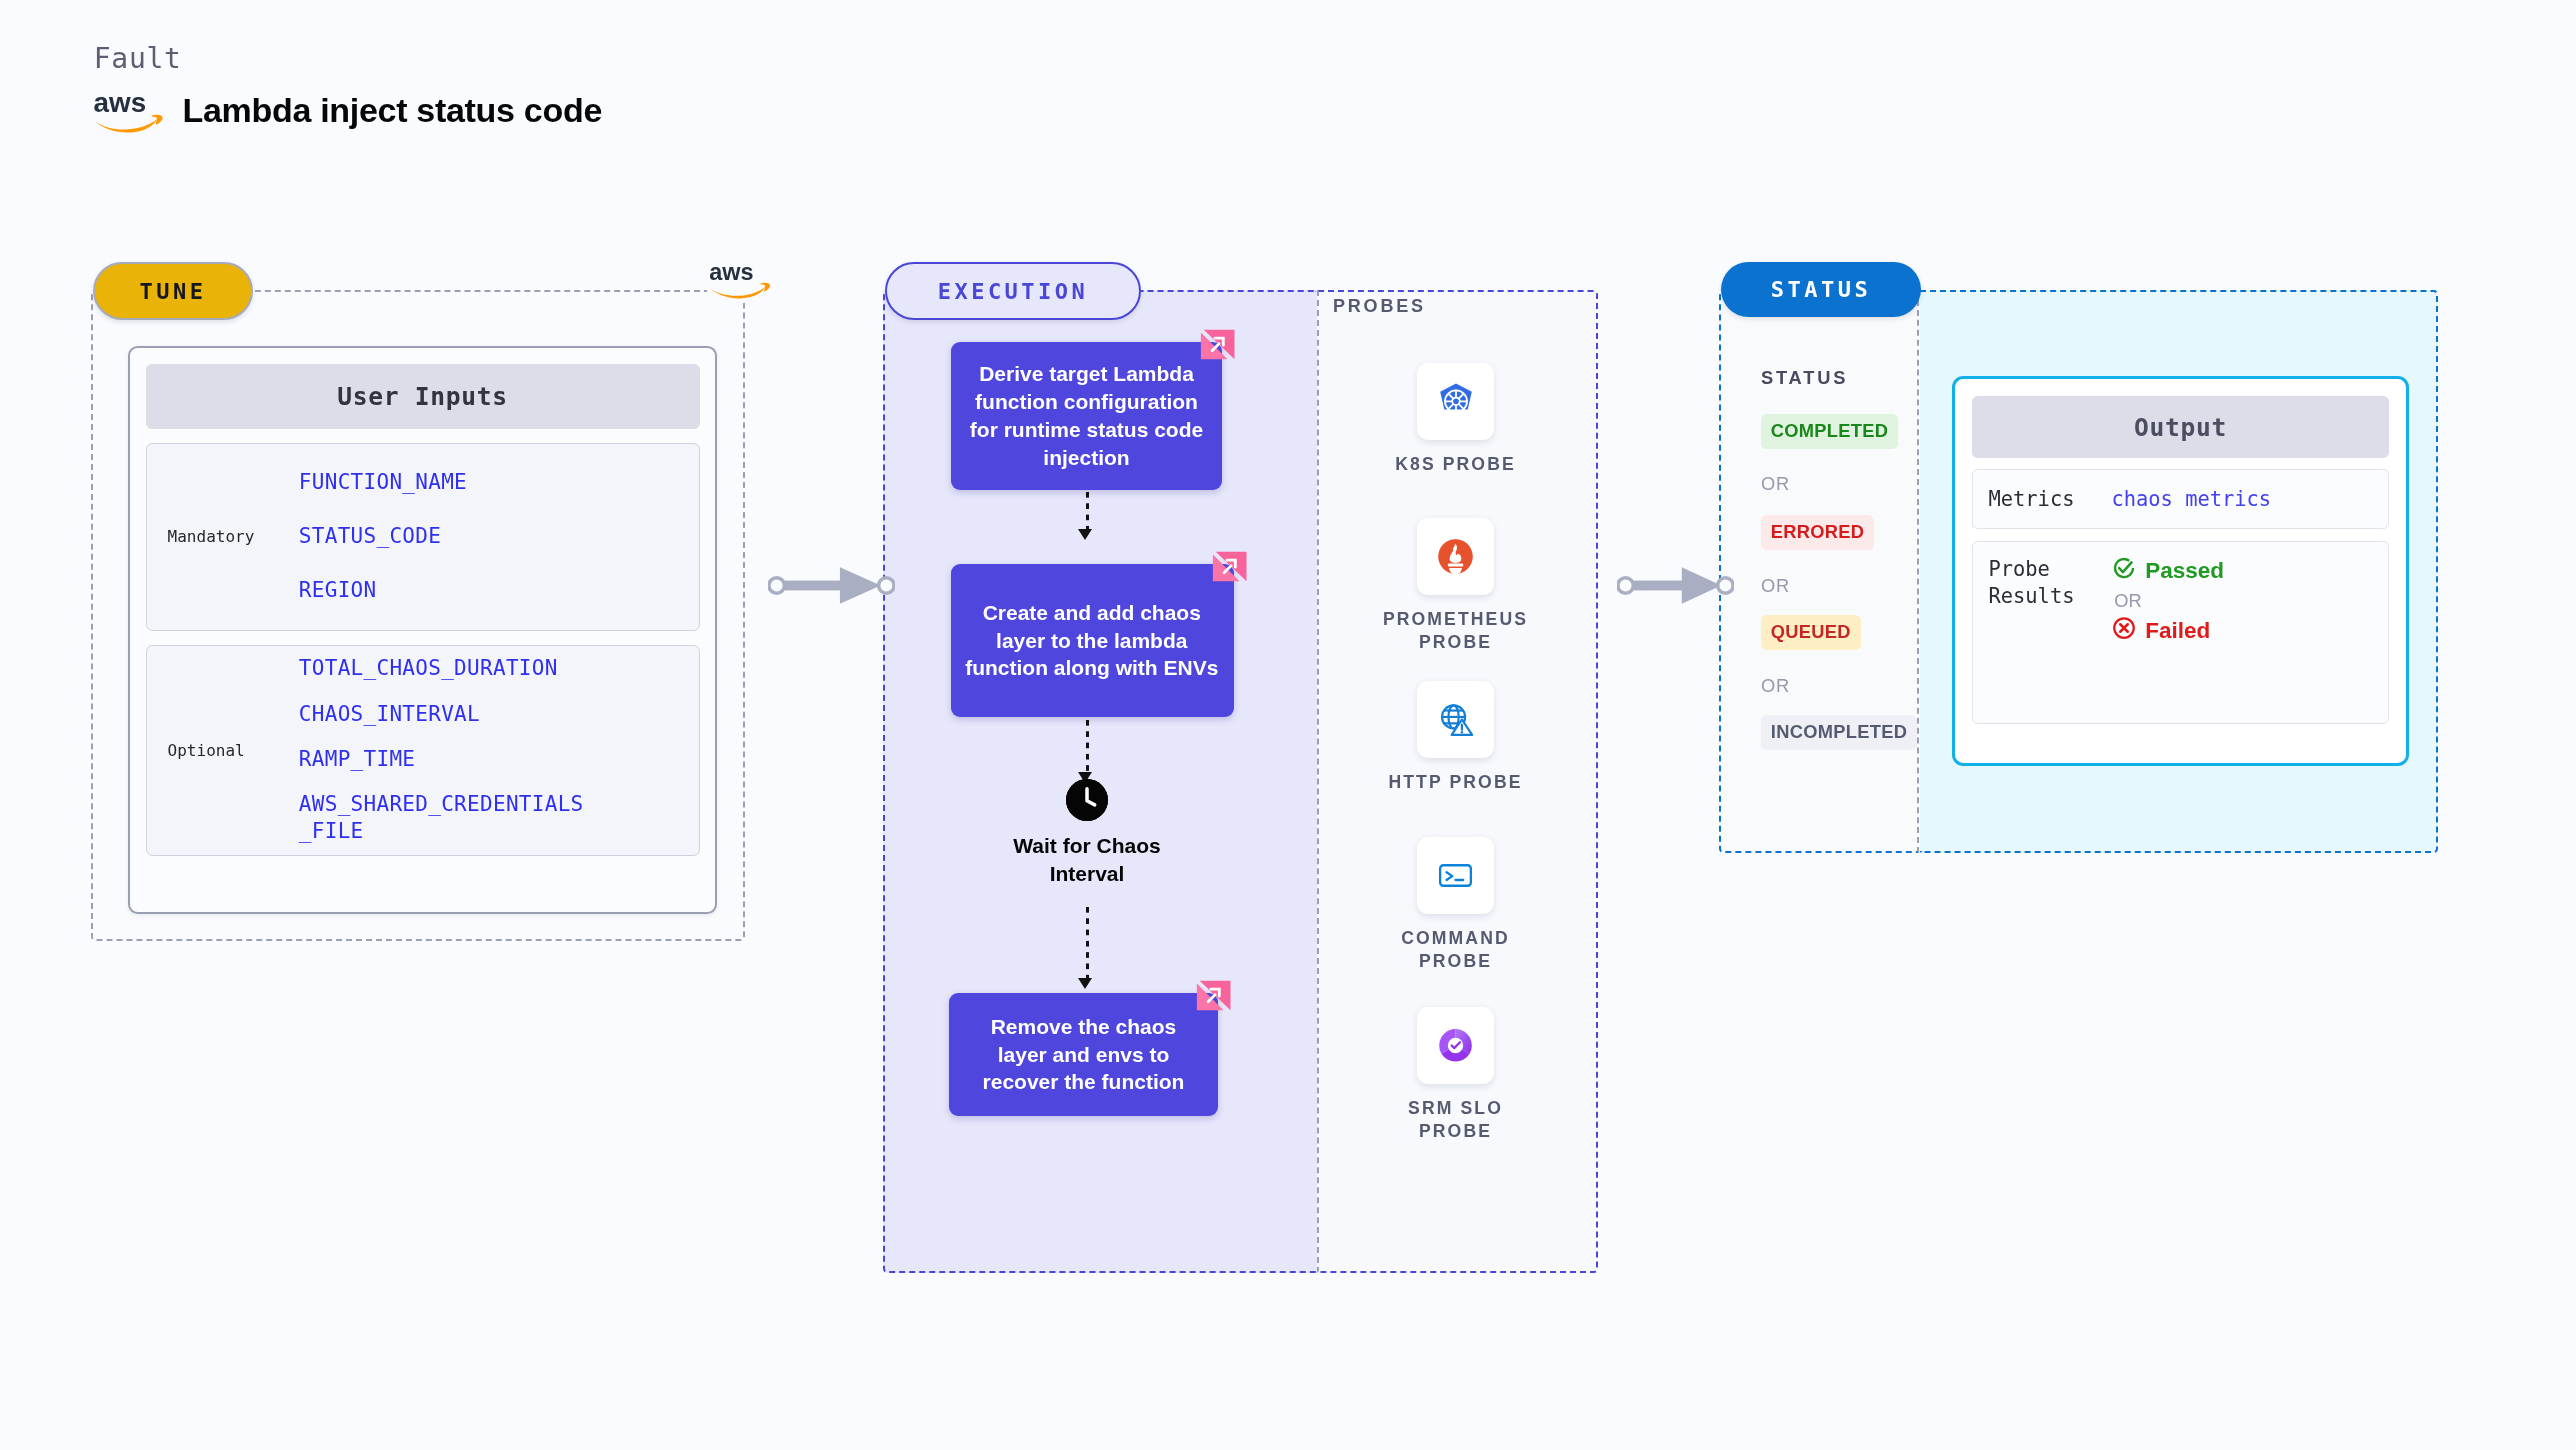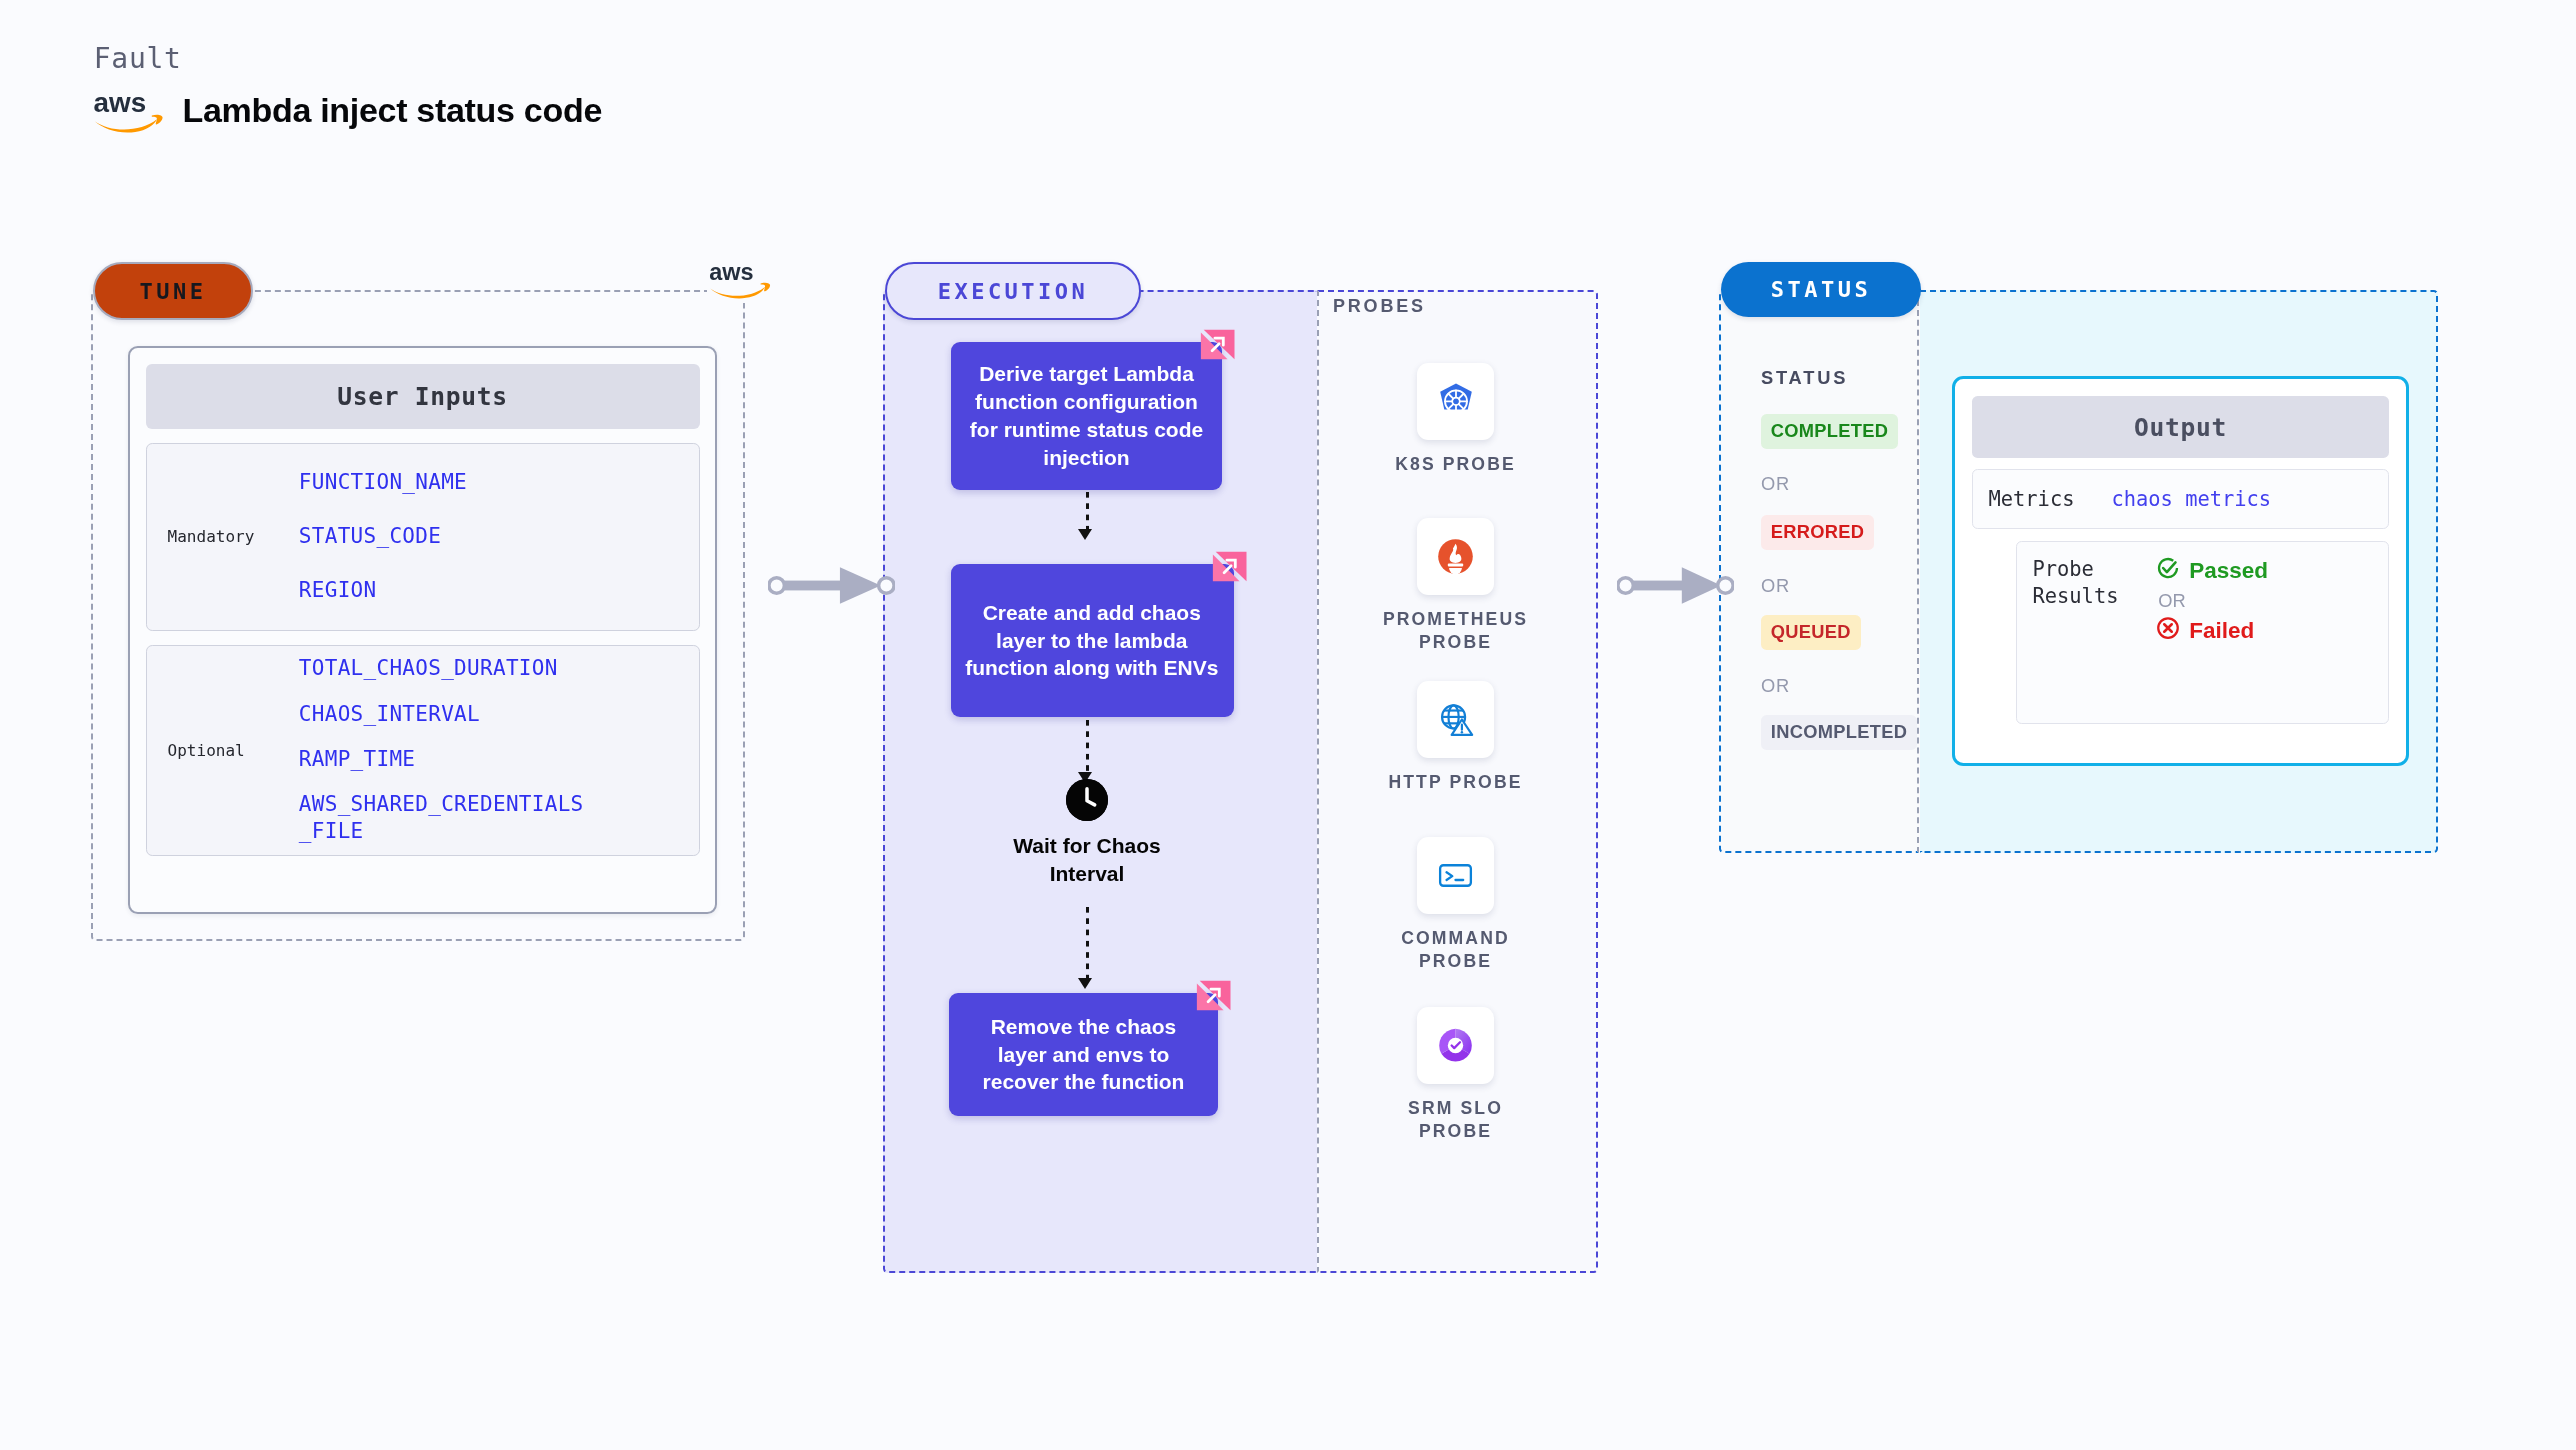--- a/index.html
+++ b/index.html
@@ -51,21 +51,21 @@
     position: absolute;
     left: 91px; top: 290px;
     width: 654px; height: 651px;
     border: 2.1px dashed #9aa0b4;
     border-radius: 4.2px;
     background: transparent;
   }
   #tune-pill {
     left: 93px; top: 262px;
     width: 160px; height: 58px;
-    background: #c2410c;
+    background: #eab308;
     border: 2.1px solid #a6aabd;
     color: #16181f;
   }
   #aws-mark-tune {
     position: absolute;
     left: 707px; top: 255px;
     width: 67px; height: 48px;
     background: #fafbfe;
     z-index: 15;
   }
@@ -319,21 +319,21 @@
   }
   .output-row {
     margin-top: 11.3px;
     background: #fbfcfe;
     border: 1.4px solid #e1e3ec;
     border-radius: 5.6px;
     display: flex;
     padding: 14px 15.5px;
   }
   #row-metrics { height: 60px; align-items: center; }
-  #row-probe   { height: 183px; align-items: flex-start; margin-left: 44px; }
+  #row-probe   { height: 183px; align-items: flex-start; }
   .output-key {
     width: 123px; flex: 0 0 123px;
     font-family: "DejaVu Sans Mono", monospace;
     font-size: 20.4px; color: #2b2d36;
     line-height: 1.35;
   }
   .output-val-metrics {
     font-family: "DejaVu Sans Mono", monospace;
     font-size: 20.4px; color: #4340ee;
   }

